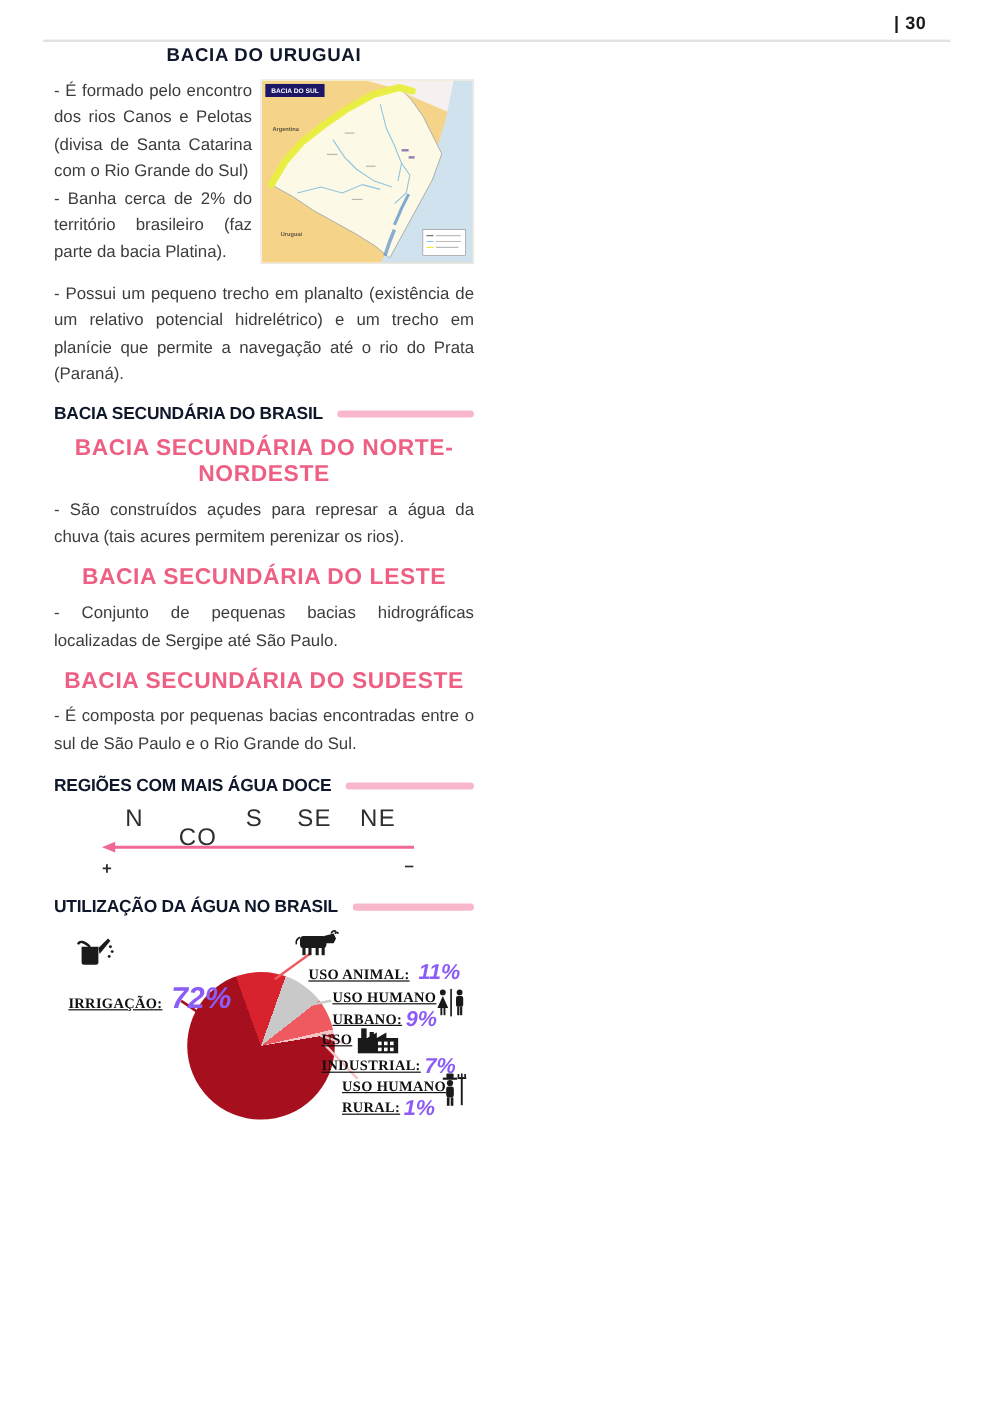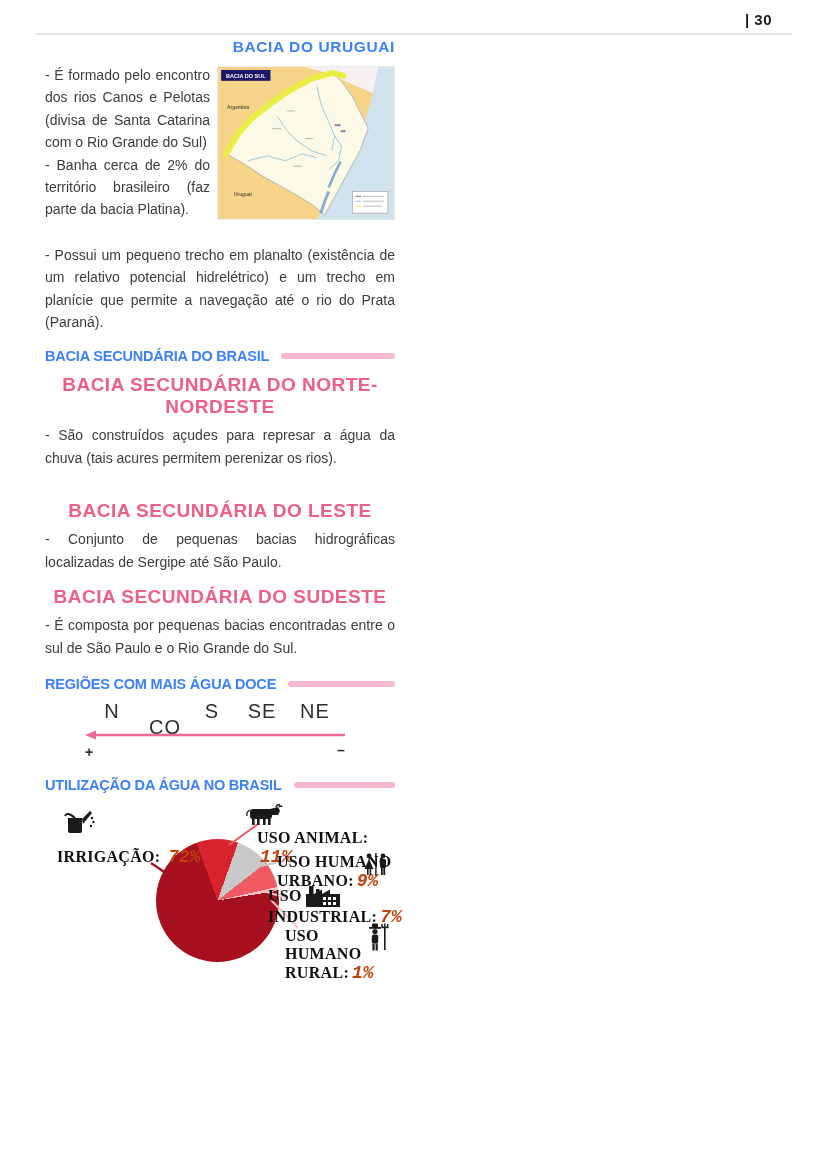--- a/index.html
+++ b/index.html
@@ -18,38 +18,38 @@
     letter-spacing: 0.5px;
   }
   .header-rule {
     position: absolute; top: 33px; left: 36px; width: 756px; height: 2px;
     background: #e2e2e2;
   }
   
   .content { position: absolute; left: 45px; top: 38px; width: 350px; }
 
   h2.pink-center {
-    font-size: 15.5px; font-weight: bold; color: #3b82f6;
-    text-align: right; letter-spacing: 0.6px; margin: 0 0 8px 0;
+    font-size: 15.5px; font-weight: bold; color: #0f172a;
+    text-align: center; letter-spacing: 0.6px; margin: 0 0 8px 0;
   }
   p.body {
     font-size: 14px; line-height: 22.4px; color: #3c3c3c;
     text-align: justify; margin: 0;
   }
   .lead-wrap { overflow: visible; }
   .map-fig {
     float: right; width: 178px; height: 154px; margin: 2px 0 4px 7px;
     border: 1px solid #e8e8e8;
   }
   .map-fig svg { display:block; width:100%; height:100%; }
   svg text { font-family: "Liberation Sans", sans-serif; }
 
   .sec-head {
     display: flex; align-items: center;
-    font-size: 14.5px; font-weight: bold; color: #3b82f6;
+    font-size: 14.5px; font-weight: bold; color: #0f172a;
     letter-spacing: -0.2px; margin: 15px 0 6px 0;
   }
   .sec-head .bar { flex: 1; height: 6px; border-radius: 3px; background: #f8b7cb; margin-left: 12px; }
   h3.sub-pink {
     font-size: 19px; font-weight: bold; color: #ee5f84;
     text-align: center; letter-spacing: 0.5px; margin: 10px 0 6px 0;
   }
 
   
   .arrow-block { position: relative; height: 62px; margin-top: 8px; }
@@ -65,27 +65,27 @@
   
   .chart { position: relative; height: 185px; margin-top: 10px; }
   .pie {
     position: absolute; left: 111px; top: 36px;
     width: 123px; height: 123px; border-radius: 50%;
   }
   .leader-svg { position: absolute; left: 0; top: 0; z-index: 2; }
   .leg { position: absolute; z-index: 3; color: #101010; }
   .leg-label {
     font-family: "Liberation Serif", serif; font-weight: bold;
-    font-size: 16px; letter-spacing: 0.3px;
+    font-size: 12px; letter-spacing: 0.3px; text-decoration: underline;
   }
   .leg-pct {
-    font-family: Liberation Mono, monospace; font-style: italic; font-weight: bold;
-    font-size: 18px; color: #c2410c; margin-left: 3px;
-  }
-  .leg-pct.big { font-size: 18px; margin-top: 14px; }
+    font-family: Liberation Sans, sans-serif; font-style: italic; font-weight: bold;
+    font-size: 18px; color: #8b5cf6; margin-left: 3px;
+  }
+  .leg-pct.big { font-size: 25px; margin-top: 14px; }
   .icon { position: absolute; z-index: 3; }
   .leg .row { display: flex; align-items: center; }
 </style>
 </head>
 <body>
 
 <div class="page">
 
   <span class="page-num">| 30</span>
   <div class="header-rule"></div>
@@ -124,32 +124,32 @@
             <line x1="147" y1="131" x2="168" y2="131" stroke="#bbbbbb" stroke-width="1"></line>
             <line x1="139" y1="136" x2="145" y2="136" stroke="#8fc3dd" stroke-width="1"></line>
             <line x1="147" y1="136" x2="168" y2="136" stroke="#bbbbbb" stroke-width="1"></line>
             <line x1="139" y1="141" x2="145" y2="141" stroke="#e9ee3e" stroke-width="1"></line>
             <line x1="147" y1="141" x2="166" y2="141" stroke="#bbbbbb" stroke-width="1"></line>
           </g>
         </svg>
       </div>
       <p class="body">- É formado pelo encontro dos rios Canos e Pelotas (divisa de Santa Catarina com o Rio Grande do Sul)</p>
       <p class="body">- Banha cerca de 2% do território brasileiro (faz parte da bacia Platina).</p>
-      <p class="body" style="margin-top:23px;">- Possui um pequeno trecho em planalto (existência de um relativo potencial hidrelétrico) e um trecho em planície que permite a navegação até o rio do Prata (Paraná).</p>
+      <p class="body" style="margin-top:12px;">- Possui um pequeno trecho em planalto (existência de um relativo potencial hidrelétrico) e um trecho em planície que permite a navegação até o rio do Prata (Paraná).</p>
     </div>
 
     <div class="sec-head">
       <span>BACIA SECUNDÁRIA DO BRASIL</span>
       <span class="bar"></span>
     </div>
 
     <h3 class="sub-pink">BACIA SECUNDÁRIA DO NORTE-NORDESTE</h3>
     <p class="body">- São construídos açudes para represar a água da chuva (tais acures permitem perenizar os rios).</p>
 
-    <h3 class="sub-pink" style="margin-top:31px;">BACIA SECUNDÁRIA DO LESTE</h3>
+    <h3 class="sub-pink" style="margin-top:13px;">BACIA SECUNDÁRIA DO LESTE</h3>
     <p class="body">- Conjunto de pequenas bacias hidrográficas localizadas de Sergipe até São Paulo.</p>
 
     <h3 class="sub-pink" style="margin-top:13px;">BACIA SECUNDÁRIA DO SUDESTE</h3>
     <p class="body">- É composta por pequenas bacias encontradas entre o sul de São Paulo e o Rio Grande do Sul.</p>
 
     <div class="sec-head" style="margin-top:17px;">
       <span>REGIÕES COM MAIS ÁGUA DOCE</span>
       <span class="bar"></span>
     </div>
 

